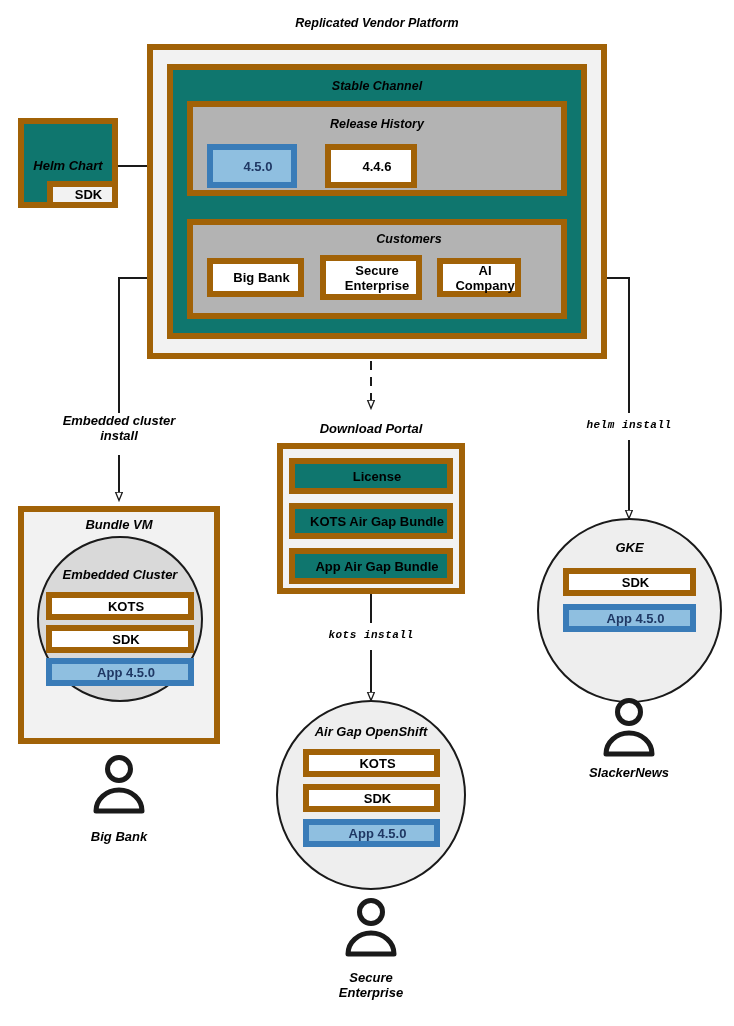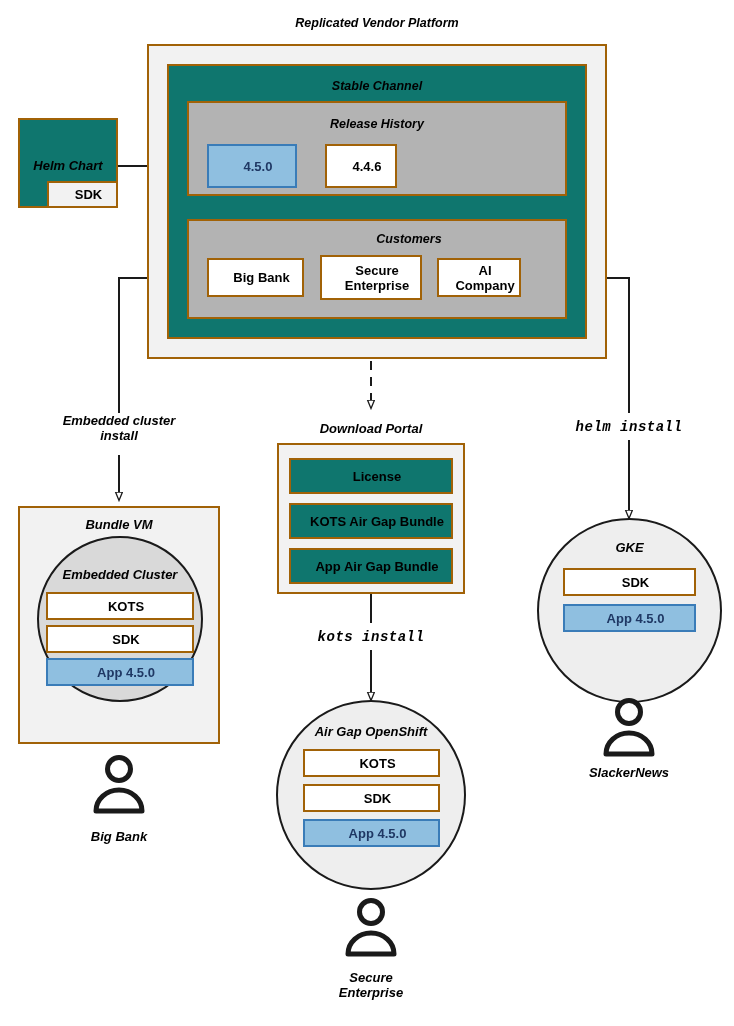--- a/index.html
+++ b/index.html
@@ -1,28 +1,28 @@
 <!DOCTYPE html>
 <html><head>
 <meta charset="utf-8">
 <style>
   html,body{margin:0;padding:0;background:#ffffff;}
   body{width:734px;height:1026px;position:relative;overflow:hidden;
        font-family:"Liberation Sans",sans-serif;color:#000;}
   #stage{position:absolute;left:0;top:0;width:734px;height:1026px;}
   svg#wires{position:absolute;left:0;top:0;width:734px;height:1026px;overflow:visible;}
 
-  .box{position:absolute;box-sizing:border-box;border:2px solid #a16207;padding-left:12px;}
+  .box{position:absolute;box-sizing:border-box;border:6px solid #a16207;padding-left:12px;}
   .lbl{position:absolute;box-sizing:border-box;text-align:center;
        font-weight:bold;line-height:1.15;white-space:pre-line;font-style:italic;}
 
   .t-title{font-size:12.5px;font-weight:bold;}
   .t-sec{font-size:12.5px;font-weight:bold;}
   .t-item{font-size:13px;font-weight:bold;}
-  .mono{font-family:"Liberation Mono",monospace;font-size:14px;font-weight:bold;letter-spacing:0.5px;}
+  .mono{font-family:"Liberation Mono",monospace;font-size:11px;font-weight:bold;letter-spacing:0.5px;}
 
   .fill-l1{background:#f2f2f2;}
   .fill-l2{background:#0f766e;}
   .fill-l3{background:#b3b3b3;}
   .fill-white{background:#ffffff;}
   .fill-blue{background:#8fbfe0;border-color:#3a7cb8;color:#1f3864;}
 
   .centerbox{display:flex;align-items:center;justify-content:center;text-align:center;}
 
   .circle{position:absolute;box-sizing:border-box;border:2px solid #1a1a1a;border-radius:50%;
@@ -71,21 +71,21 @@
 
   <div class="box fill-l1" style="left:147px;top:44px;width:460px;height:315px;"></div>
 
   <div class="box fill-l2" style="left:167px;top:64px;width:420px;height:275px;"></div>
   <div class="lbl t-sec" style="left:167px;top:79px;width:420px;">Stable Channel</div>
 
   <div class="box fill-l3" style="left:187px;top:101px;width:380px;height:95px;"></div>
   <div class="lbl t-sec" style="left:187px;top:117px;width:380px;">Release History</div>
 
   <div class="box fill-blue centerbox t-item" style="left:207px;top:144px;width:90px;height:44px;">4.5.0</div>
-  <div class="box fill-white centerbox t-item" style="left:325px;top:144px;width:72px;height:44px;">4.4.6</div>
+  <div class="box fill-white centerbox t-item" style="left:325px;top:144px;width:92px;height:44px;">4.4.6</div>
 
   <div class="box fill-l3" style="left:187px;top:219px;width:380px;height:100px;"></div>
   <div class="lbl t-sec" style="left:187px;top:232px;width:444px;">Customers</div>
 
   <div class="box fill-white centerbox t-item" style="left:207px;top:258px;width:97px;height:39px;">Big Bank</div>
   <div class="box fill-white centerbox t-item" style="left:320px;top:255px;width:102px;height:45px;white-space:pre-line;">Secure
 Enterprise</div>
   <div class="box fill-white centerbox t-item" style="left:437px;top:258px;width:84px;height:39px;">AI Company</div>
 
   <div class="box fill-l2" style="left:18px;top:118px;width:100px;height:90px;"></div>

